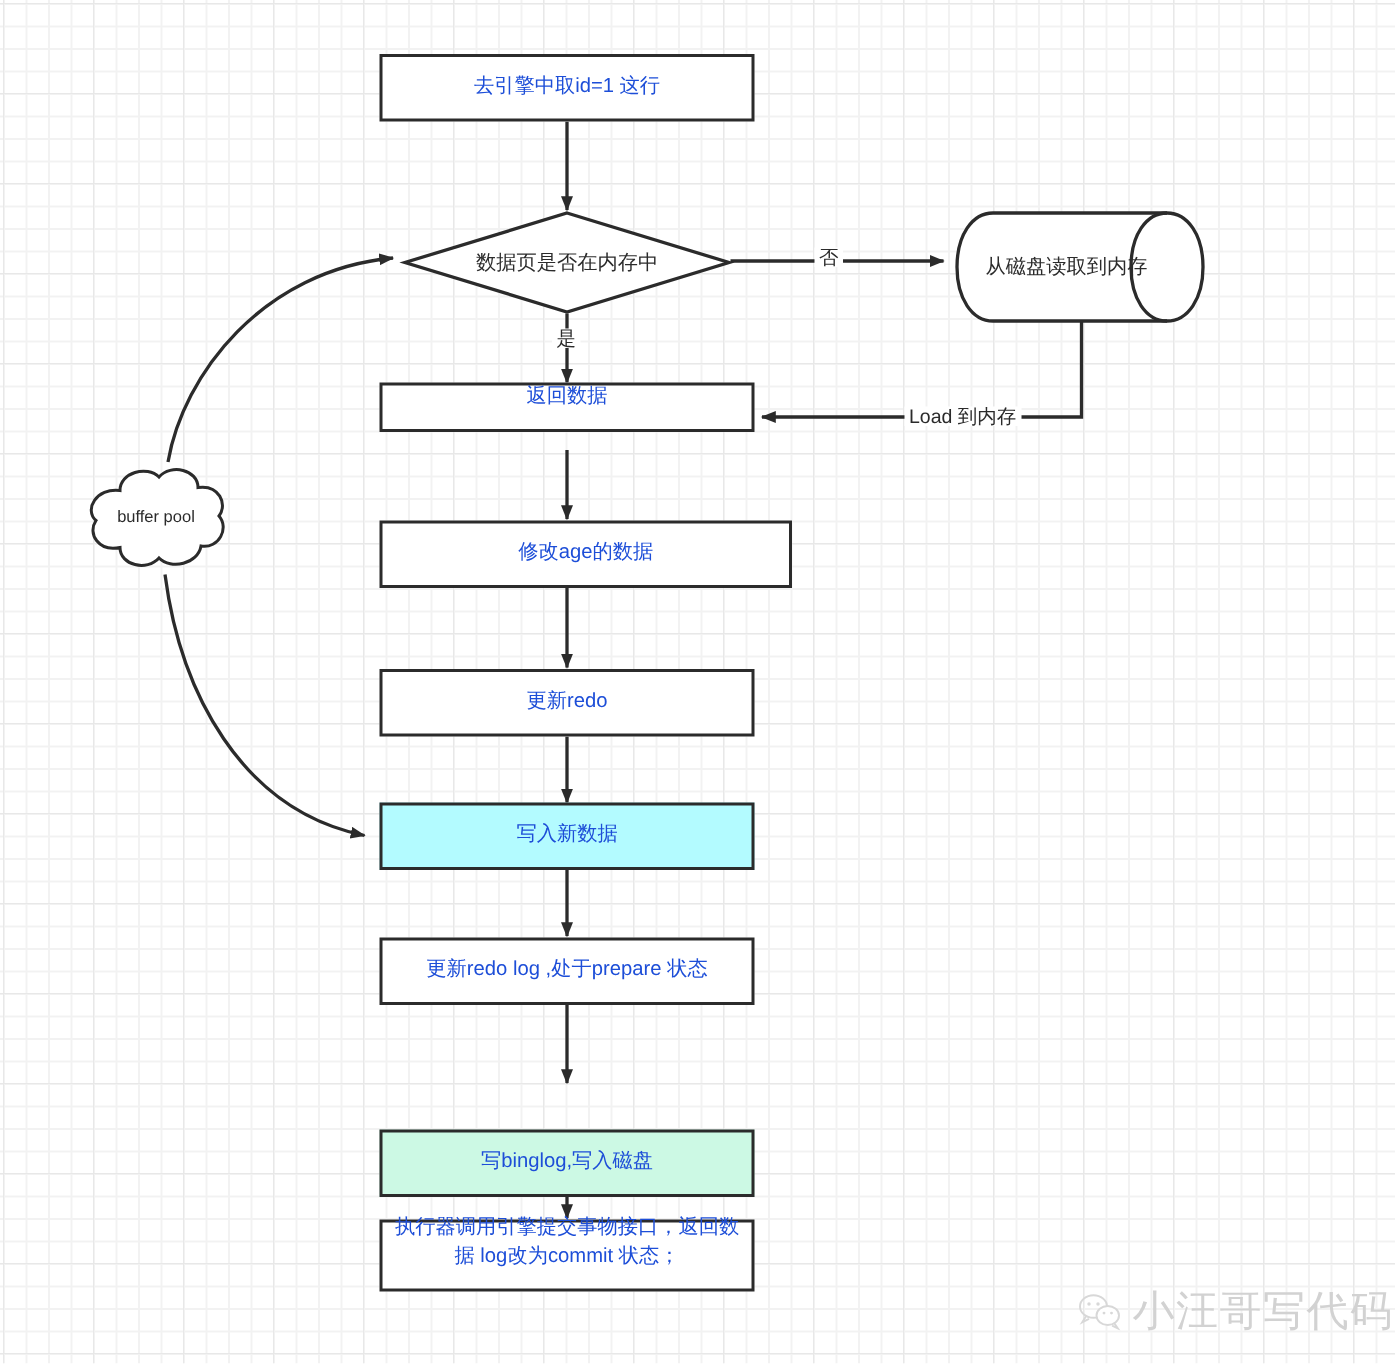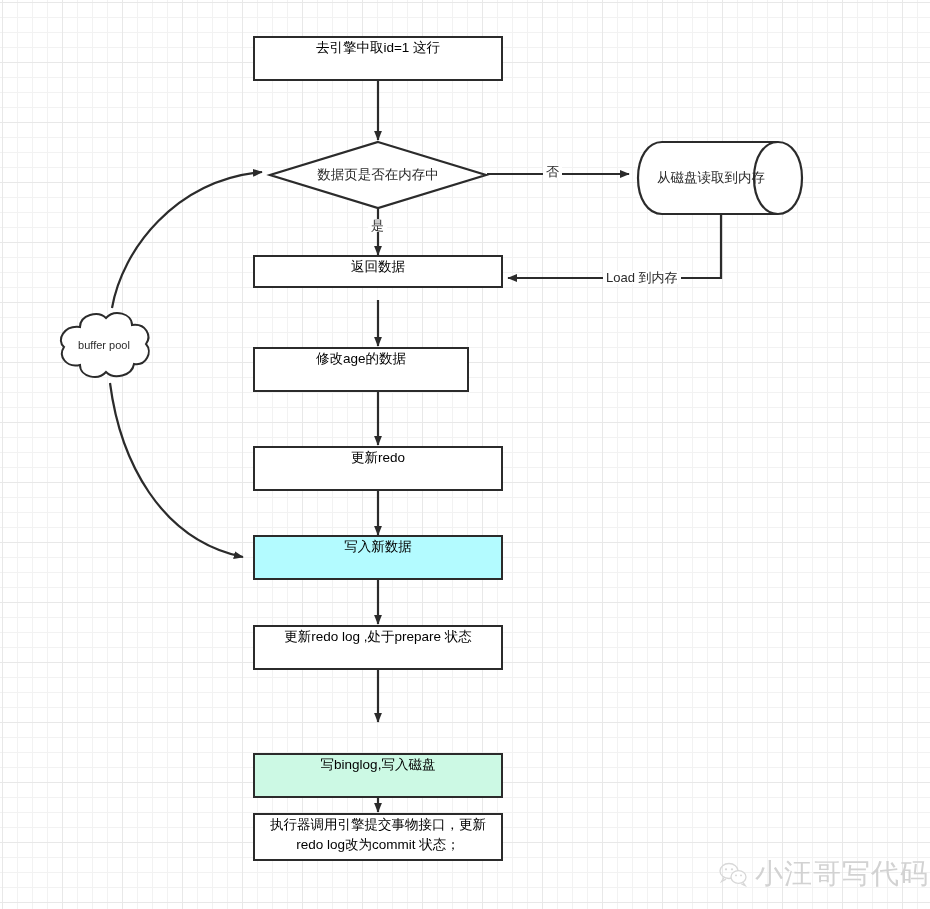--- a/index.html
+++ b/index.html
@@ -26,29 +26,29 @@
     position: absolute;
     left: 0; top: 0;
     width: 930px;
     height: 909px;
     pointer-events: none;
   }
   .node {
     position: absolute;
     box-sizing: border-box;
     display: flex;
-    align-items: flex-start;
+    align-items: flex-end;
     justify-content: center;
     text-align: center;
-    color: #000000;
+    color: #1d4ed8;
     font-size: 13.5px;
     line-height: 1.45;
     border: 2px solid #2b2b2b;
     background: #ffffff;
-    padding: 0 8px;
+    padding: 12px 8px;
   }
   .edge-label {
     position: absolute;
     font-size: 13px;
     color: #2b2b2b;
     background: #ffffff;
     padding: 0 3px;
     white-space: nowrap;
     line-height: 1;
   }
@@ -134,42 +134,42 @@
     <path d="M142,2 C128,2 118,17 118,38 C118,59 128,74 142,74" fill="none" stroke="#2b2b2b" stroke-width="2.2"></path>
   </svg>
   <div class="shape-text" style="left:636px; top:140px; width:150px; height:76px;">
     <span>从磁盘读取到内存</span>
   </div>
 
   <div class="node" style="left:253px; top:255px; width:250px; height:33px;">
     <span>返回数据</span>
   </div>
 
-  <div class="node" style="left:253px; top:347px; width:216px; height:45px;">
+  <div class="node" style="left:253px; top:347px; width:275px; height:45px;">
     <span>修改age的数据</span>
   </div>
 
   <div class="node" style="left:253px; top:446px; width:250px; height:45px;">
     <span>更新redo</span>
   </div>
 
   <div class="node" style="left:253px; top:535px; width:250px; height:45px; background:#b3fbff;">
     <span>写入新数据</span>
   </div>
 
   <div class="node" style="left:253px; top:625px; width:250px; height:45px;">
     <span>更新redo log ,处于prepare 状态</span>
   </div>
 
   <div class="node" style="left:253px; top:723px; width:250px; height:45px; background:#ccf9e4;margin-top:30px;">
     <span>写binglog,写入磁盘</span>
   </div>
 
   <div class="node" style="left:253px; top:813px; width:250px; height:48px;">
-    <span>执行器调用引擎提交事物接口，更新redo log改为commit 状态；</span>
+    <span>执行器调用引擎提交事物接口，返回数据 log改为commit 状态；</span>
   </div>
 
   <svg class="shape-svg" style="left:54px; top:308px;" width="100" height="76" viewBox="0 0 100 76">
     <path d="M26,19 C26,7 44,2 52,10 C60,1 78,5 78,17 C92,15 98,28 92,36
              C99,44 92,58 80,56 C78,68 60,72 52,64 C44,73 26,69 26,57
              C12,60 4,48 10,39 C2,32 10,17 26,19 Z" fill="#ffffff" stroke="#2b2b2b" stroke-width="2"></path>
   </svg>
   <div class="shape-text" style="left:54px; top:308px; width:100px; height:76px; font-size:11px;">
     <span>buffer pool</span>
   </div>

